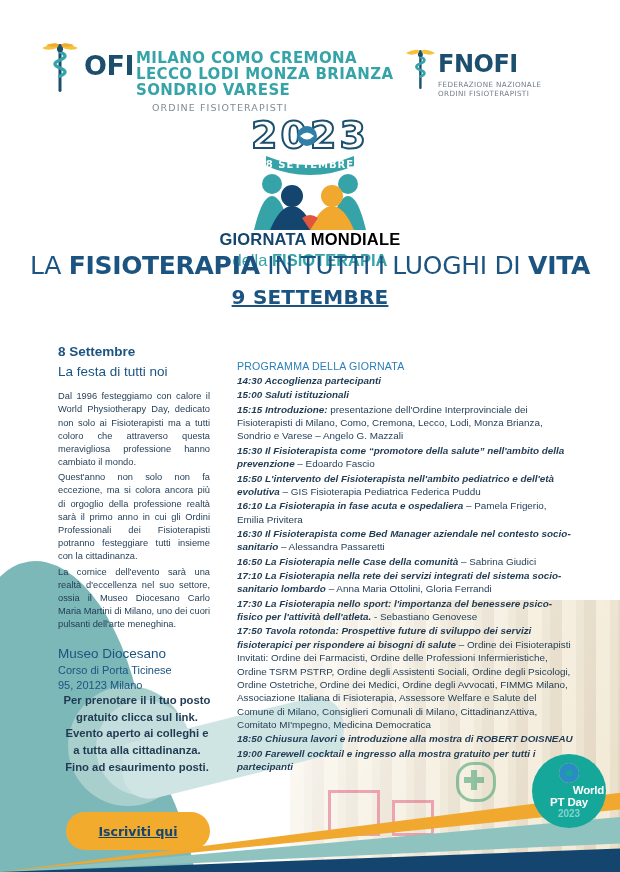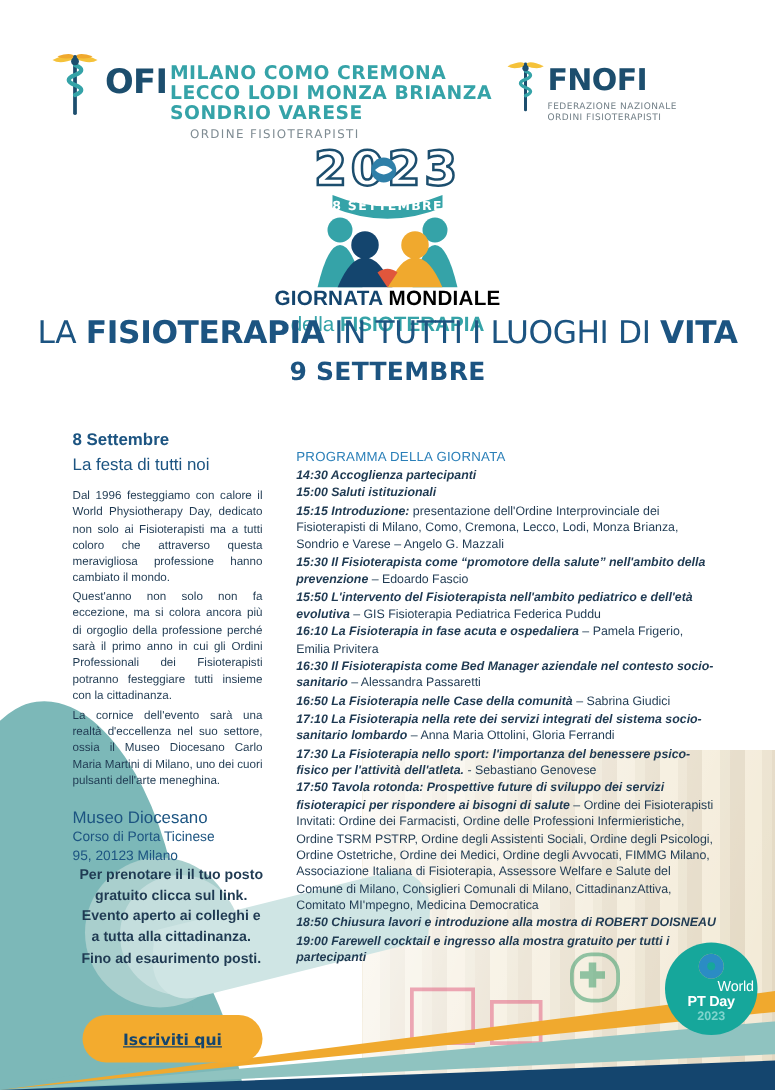--- a/index.html
+++ b/index.html
@@ -228,20 +228,21 @@
     letter-spacing: -0.3px;
     font-weight: normal;
   }
   .title-main b { font-weight: bold; }
   .title-date {
     font-family: "DejaVu Sans", sans-serif;
     font-size: 20px;
     font-weight: bold;
     margin-top: 5px;
     letter-spacing: 0.2px;
+    text-decoration: underline;
   }
 
   
   .col-left {
     position: absolute;
     left: 58px; top: 342px;
     width: 152px;
     z-index: 3;
   }
   .h-date {
@@ -337,21 +338,21 @@
     bottom: 44px;
     width: 74px;
     height: 74px;
     border-radius: 37px;
     background: #16a79b;
     z-index: 6;
     color: #ffffff;
     text-align: center;
   }
   .wptday-mark { margin: 8px auto 1px auto; display: block; }
-  .badge-t1 { font-size: 11.5px; font-weight: normal; line-height: 1.02; letter-spacing: -.2px; padding-left: 39px; }
+  .badge-t1 { font-size: 11.5px; font-weight: bold; line-height: 1.02; letter-spacing: -.2px; padding-left: 39px; }
   .badge-t2 { font-size: 11.5px; font-weight: bold; line-height: 1.02; letter-spacing: -.2px; }
   .badge-t3 { font-size: 10px; font-weight: bold; color: #7fd4cd; line-height: 1.1; }
 </style>
 </head>
 <body>
 
 <div id="poster">
 
   <div class="bg-layer">
     <div class="photo-sky"></div>
@@ -444,21 +445,21 @@
 
   <div class="title-block">
     <div class="title-main"><span>LA </span><b>FISIOTERAPIA</b><span> IN TUTTI I LUOGHI DI </span><b>VITA</b></div>
     <div class="title-date">9 SETTEMBRE</div>
   </div>
 
   <div class="col-left">
     <div class="h-date">8 Settembre</div>
     <div class="h-sub">La festa di tutti noi</div>
     <p class="body-p">Dal 1996 festeggiamo con calore il World Physiotherapy Day, dedicato non solo ai Fisioterapisti ma a tutti coloro che attraverso questa meravigliosa professione hanno cambiato il mondo.</p>
-    <p class="body-p">Quest'anno non solo non fa eccezione, ma si colora ancora più di orgoglio della professione perché sarà il primo anno in cui gli Ordini Professionali dei Fisioterapisti potranno festeggiare tutti insieme con la cittadinanza.</p>
+    <p class="body-p">Quest'anno non solo non fa eccezione, ma si colora ancora più di orgoglio della professione realtà sarà il primo anno in cui gli Ordini Professionali dei Fisioterapisti potranno festeggiare tutti insieme con la cittadinanza.</p>
     <p class="body-p">La cornice dell'evento sarà una realtà d'eccellenza nel suo settore, ossia il Museo Diocesano Carlo Maria Martini di Milano, uno dei cuori pulsanti dell'arte meneghina.</p>
     <div class="venue">
       <div class="venue-name">Museo Diocesano</div>
       <div class="venue-addr">Corso di Porta Ticinese</div>
       <div class="venue-addr">95, 20123 Milano</div>
     </div>
   </div>
 
   <div class="cta-text">Per prenotare il il tuo posto gratuito clicca sul link. Evento aperto ai colleghi e a tutta alla cittadinanza. Fino ad esaurimento posti.</div>
   <button class="cta-btn">Iscriviti qui</button>

